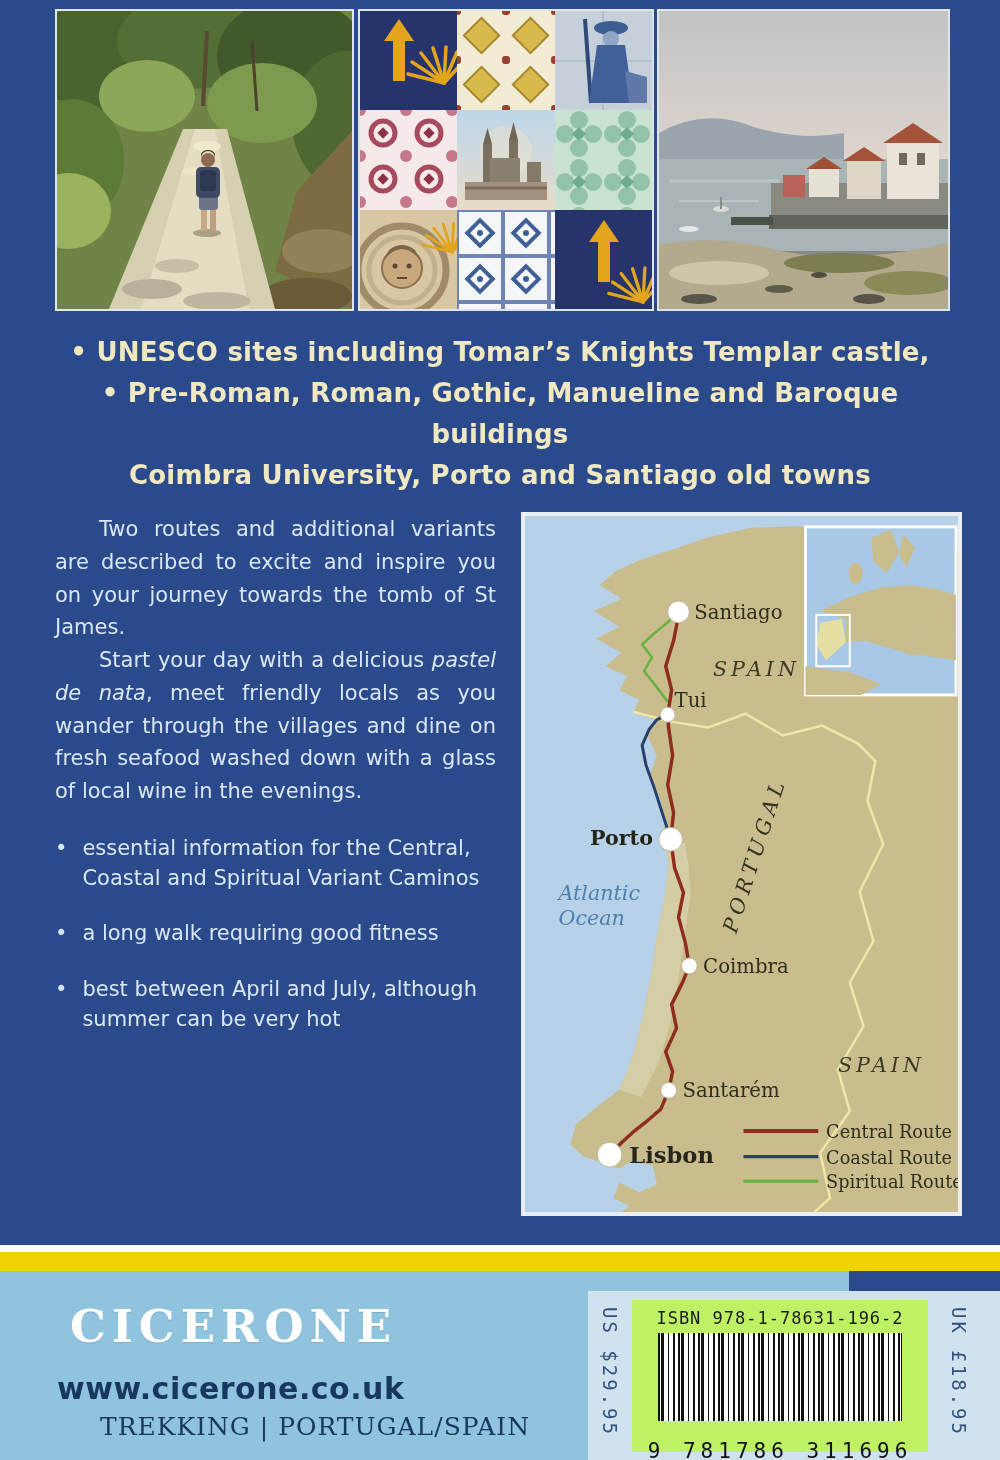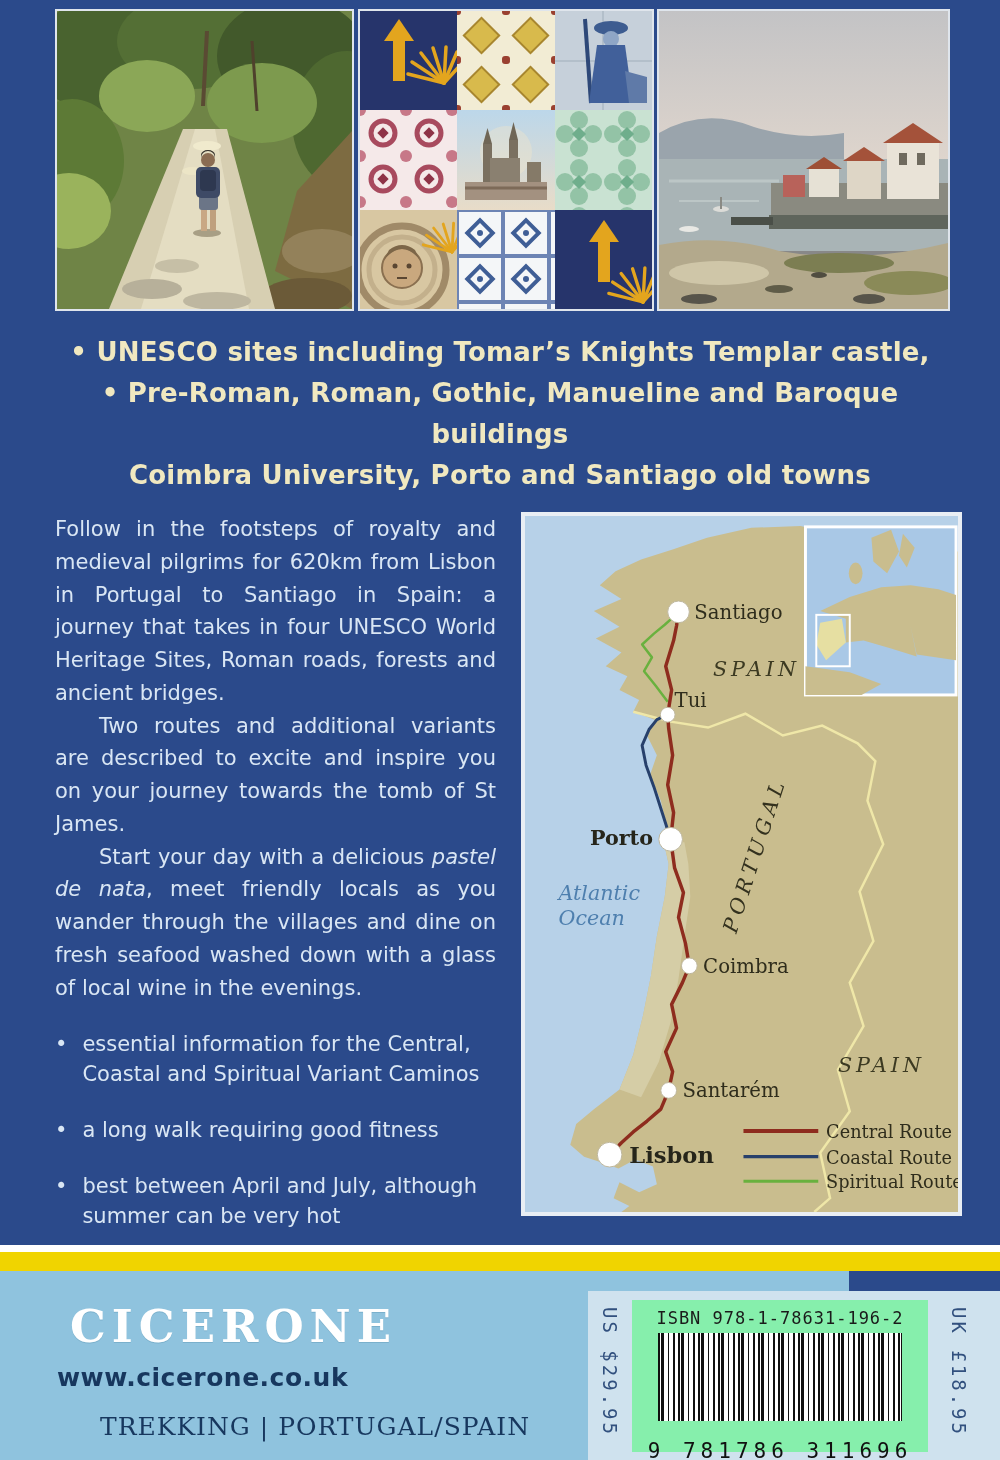--- a/index.html
+++ b/index.html
@@ -31,25 +31,25 @@
   .m-region{font:italic 21px "DejaVu Serif",serif;fill:#3c3a22;letter-spacing:4px;}
   .m-ocean{font:italic 21px "DejaVu Serif",serif;fill:#4e7fae;}
   .m-portugal{font:italic 21px "DejaVu Serif",serif;fill:#33311e;letter-spacing:5px;}
   .m-legend{font:18px "DejaVu Serif",serif;fill:#2f2d1c;}
   
   .stripe-white{position:absolute;top:1245px;left:0;width:1000px;height:7px;background:#ffffff;}
   .stripe-yellow{position:absolute;top:1252px;left:0;width:1000px;height:19px;background:#f0d400;}
   .footer{position:absolute;top:1271px;left:0;width:849px;height:189px;background:#8fc3de;}
   .logo{position:absolute;left:70px;top:29px;color:#ffffff;font-family:"DejaVu Serif",serif;
         font-weight:bold;font-size:45px;letter-spacing:6px;text-shadow:0 1px 0 #7ab0cc;}
-  .website{position:absolute;left:57px;top:92px;color:#17375e;font-size:25px;font-weight:bold;letter-spacing:.5px;}
+  .website{position:absolute;left:57px;top:100px;color:#17375e;font-size:30px;font-weight:bold;letter-spacing:.5px;}
   .category{position:absolute;left:56px;top:141px;color:#17375e;font-size:25px;
         font-family:"DejaVu Serif",serif;letter-spacing:1px;margin-left:44px;}
   .barcode-panel{position:absolute;left:588px;top:20px;width:412px;height:169px;background:#cfe2ee;}
-  .barcode-box{position:absolute;left:44px;top:9px;width:296px;height:152px;background:#86efac;}
+  .barcode-box{position:absolute;left:44px;top:9px;width:296px;height:152px;background:#bef264;}
   .isbn{text-align:center;font-family:"DejaVu Sans Mono",monospace;font-size:17px;
         letter-spacing:1px;color:#1a1a1a;margin-top:8px;}
   .bars{height:88px;margin:5px 26px 0;background:repeating-linear-gradient(90deg,
         #101010 0 2px,#ffffff 2px 3px,#101010 3px 6px,#ffffff 6px 10px,
         #101010 10px 11px,#ffffff 11px 15px,#101010 15px 17px,#ffffff 17px 20px);}
   .digits{text-align:center;font-family:"DejaVu Sans Mono",monospace;font-size:21px;
         letter-spacing:5px;color:#111;margin-top:18px;}
   .vprice{position:absolute;top:16px;font-family:"DejaVu Sans Mono",monospace;font-size:19px;
         color:#31507e;letter-spacing:3px;writing-mode:vertical-rl;text-orientation:sideways;}
   .vprice.us{left:11px;}
@@ -257,21 +257,20 @@
     </svg>
   </div>
 
   <div class="highlights">
     <div>• UNESCO sites including Tomar’s Knights Templar castle,</div>
     <div>• Pre-Roman, Roman, Gothic, Manueline and Baroque buildings</div>
     <div>Coimbra University, Porto and Santiago old towns</div>
   </div>
 
   <div class="blurb">
-    <p>Follow in the footsteps of royalty and medieval pilgrims for 620km from Lisbon in Portugal to Santiago in Spain: a journey that takes in four UNESCO World Heritage Sites, Roman roads, forests and ancient bridges.</p>
     <p class="indent">Two routes and additional variants are described to excite and inspire you on your journey towards the tomb of St James.</p>
     <p class="indent"><span>Start your day with a delicious </span><i>pastel de nata</i><span>, meet friendly locals as you wander through the villages and dine on fresh seafood washed down with a glass of local wine in the evenings.</span></p>
 
     <div class="features">
       <div class="feature">
         <span class="dot">•</span>
         <span>essential information for the Central, Coastal and Spiritual Variant Caminos</span>
       </div>
       <div class="feature">
         <span class="dot">•</span>

